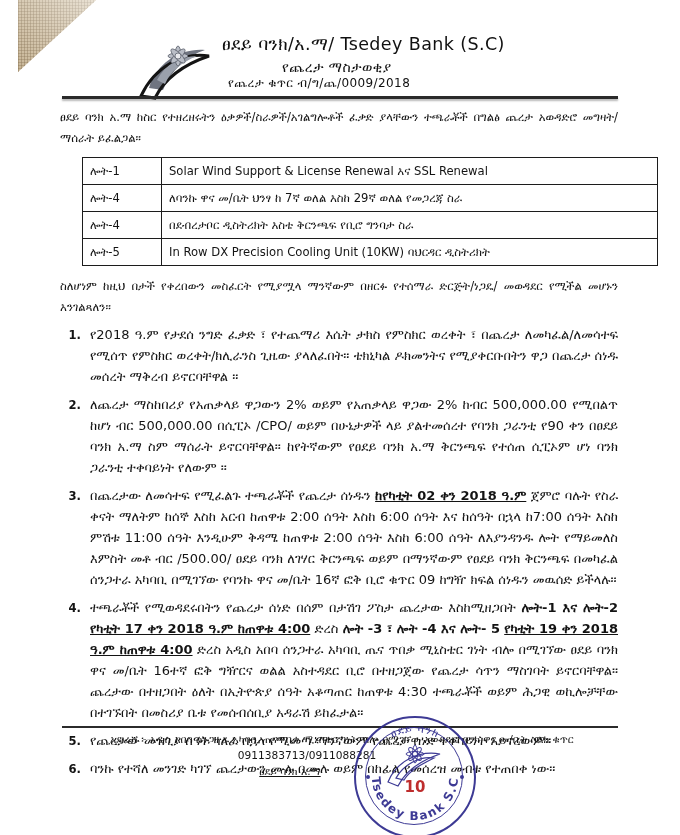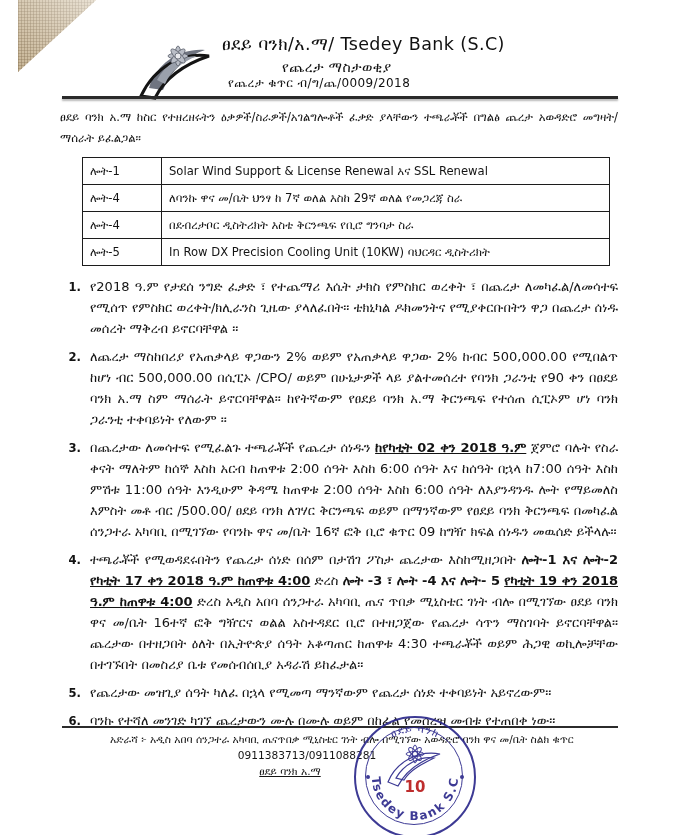--- a/index.html
+++ b/index.html
@@ -119,21 +119,21 @@
   }
   .para {
     margin: 0 0 6px 0;
     text-align: justify;
   }
 
   
   table.lots {
     border-collapse: collapse;
     margin: 8px 0 10px 22px;
-    width: 528px;
+    width: 576px;
     table-layout: fixed;
   }
   table.lots td {
     border: 1px solid #1c1c1c;
     padding: 5px 7px;
     font-size: 11.6px;
     vertical-align: middle;
     line-height: 16px;
   }
   table.lots td.lot-no {
@@ -268,20 +268,21 @@
             <td class="lot-no">ሎት-4</td>
             <td>በደብረታቦር ዲስትሪክት እስቴ ቅርንጫፍ የቢሮ ግንባታ ስራ</td>
           </tr>
           <tr>
             <td class="lot-no">ሎት-5</td>
             <td>In Row DX Precision Cooling Unit (10KW) ባህርዳር ዲስትሪክት</td>
           </tr>
         </tbody>
     </table>
 
+    <p class="para">ስለሆነም ከዚህ በታች የቀረበውን መስፈርት የሚያሟላ ማንኛውም በዘርፉ የተሰማራ ድርጅት/ነጋዴ/ መወዳደር የሚችል መሆኑን እንገልጻለን።</p>
 
     <ol class="items">
         <li><span>የ2018 ዓ.ም የታደሰ ንግድ ፈቃድ ፣ የተጨማሪ እሴት ታክስ የምስክር ወረቀት ፣ በጨረታ ለመካፈል/ለመሳተፍ የሚሰጥ የምስክር ወረቀት/ክሊራንስ ጊዜው ያላለፈበት። ቴክኒካል ዶክመንትና የሚያቀርቡበትን ዋጋ በጨረታ ሰነዱ መሰረት ማቅረብ ይኖርባቸዋል ።</span></li>
         <li><span>ለጨረታ ማስከበሪያ የአጠቃላይ ዋጋውን 2% ወይም የአጠቃላይ ዋጋው 2% ከብር 500,000.00 የሚበልጥ ከሆነ ብር 500,000.00 በሲፒኦ /CPO/ ወይም በሁኔታዎች ላይ ያልተመሰረተ የባንክ ጋራንቲ የ90 ቀን በፀደይ ባንክ አ.ማ ስም ማሰራት ይኖርባቸዋል። ከየትኛውም የፀደይ ባንክ አ.ማ ቅርንጫፍ የተሰጠ ሲፒኦም ሆነ ባንክ ጋራንቲ ተቀባይነት የለውም ።</span></li>
         <li><span>በጨረታው ለመሳተፍ የሚፈልጉ ተጫራቾች የጨረታ ሰነዱን </span><u class="em">ከየካቲት 02 ቀን 2018 ዓ.ም</u><span> ጀምሮ ባሉት የስራ ቀናት ማለትም ከሰኞ እስከ አርብ ከጠዋቱ  2:00 ሰዓት እስከ 6:00 ሰዓት እና ከሰዓት በኋላ ከ7:00 ሰዓት እስከ ምሽቱ 11:00 ሰዓት እንዲሁም ቅዳሜ ከጠዋቱ  2:00 ሰዓት እስከ 6:00 ሰዓት ለእያንዳንዱ ሎት  የማይመለስ እምስት መቶ ብር /500.00/ ፀደይ ባንክ ለገሃር ቅርንጫፍ ወይም በማንኛውም የፀደይ ባንክ ቅርንጫፍ በመካፈል ሰንጋተራ አካባቢ በሚገኘው የባንኩ ዋና መ/ቤት 16ኛ ፎቅ ቢሮ ቁጥር 09 ከግዥ ክፍል ሰነዱን መዉሰድ ይችላሉ።</span></li>
         <li><span>ተጫራቾች የሚወዳደሩበትን የጨረታ ሰነድ በሰም በታሽገ ፖስታ ጨረታው እስከሚዘጋበት  </span><b class="em">ሎት-1 እና ሎት-2</b><span> </span><u class="em">የካቲት 17 ቀን 2018 ዓ.ም ከጠዋቱ 4:00</u><span>  ድረስ  </span><b class="em">ሎት -3 ፣ ሎት -4 እና ሎት- 5</b><span> </span><u class="em">የካቲት 19 ቀን 2018 ዓ.ም ከጠዋቱ 4:00</u><span> ድረስ አዲስ አበባ ሰንጋተራ አካባቢ ጤና ጥበቃ ሚኒስቴር ገነት ብሎ በሚገኘው ፀደይ ባንክ ዋና መ/ቤት 16ተኛ ፎቅ ግዥርና ወልል አስተዳደር ቢሮ በተዘጋጀው የጨረታ ሳጥን ማስገባት ይኖርባቸዋል። ጨረታው በተዘጋበት ዕለት በኢትዮጵያ ሰዓት አቆጣጠር ከጠዋቱ 4:30 ተጫራቾች ወይም ሕጋዊ ወኪሎቻቸው በተገኙበት በመስሪያ ቤቱ የመሰብሰቢያ አዳራሽ ይከፈታል።</span></li>
         <li><span>የጨረታው መዝጊያ ሰዓት ካለፈ በኋላ የሚመጣ ማንኛውም የጨረታ ሰነድ ተቀባይነት አይኖረውም።</span></li>
         <li><span>ባንኩ የተሻለ መንገድ ካገኘ ጨረታውን ሙሉ በሙሉ ወይም በከፊል የመሰረዝ መብቱ የተጠበቀ ነው።</span></li>
       </ol>
   </div>

